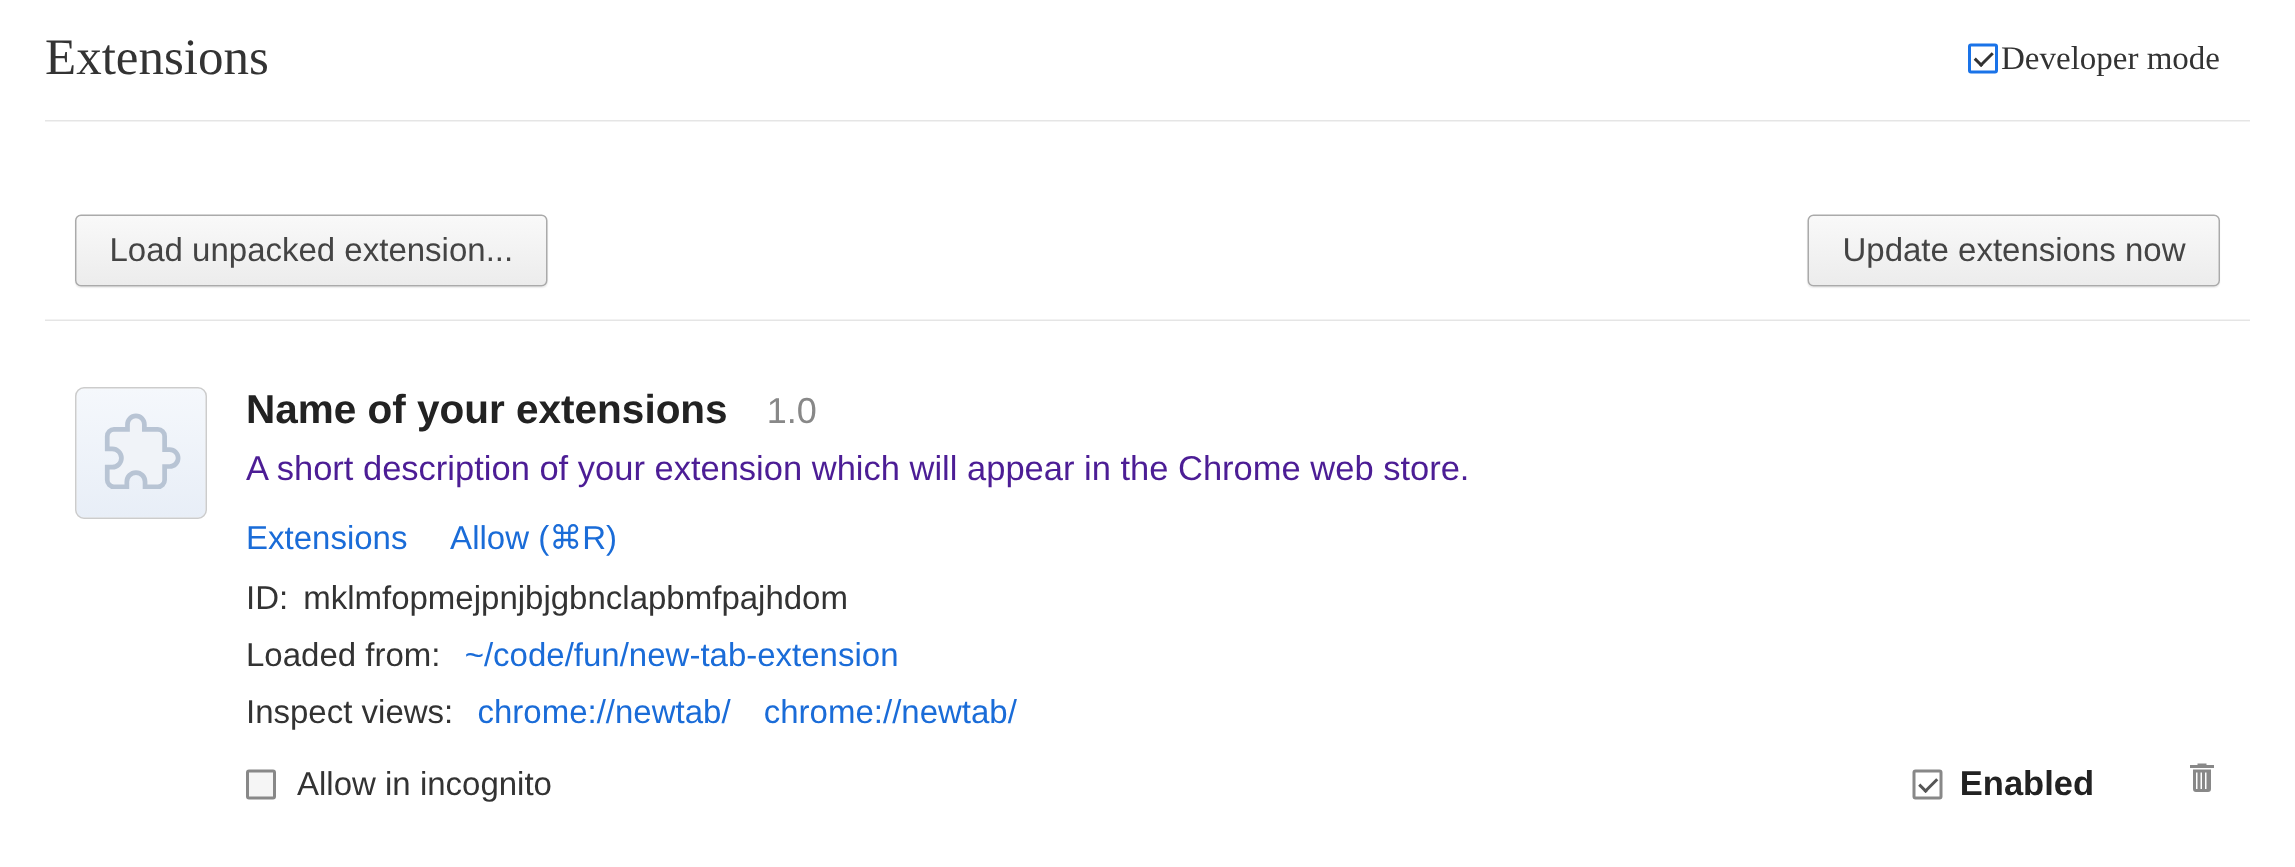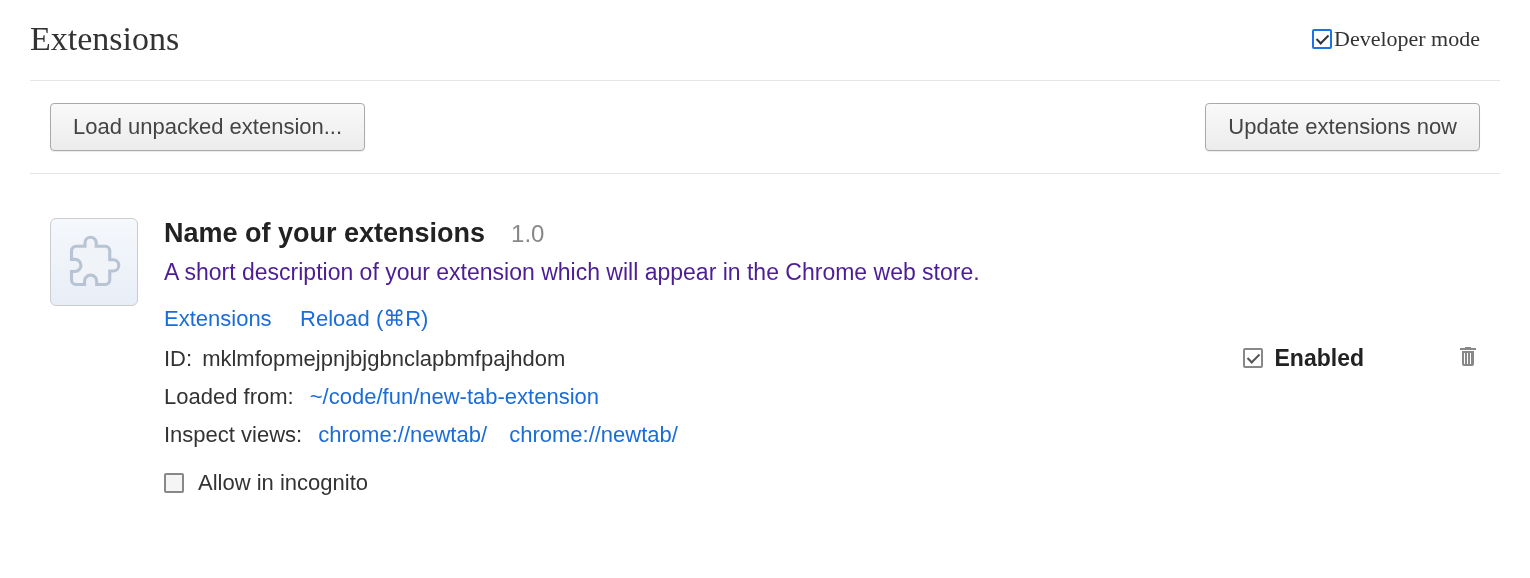--- a/index.html
+++ b/index.html
@@ -77,20 +77,21 @@
     .toolbar-left { display: flex; gap: 14px; }
     .btn {
       background: linear-gradient(to bottom, #f9f9f9, #ececec);
       border: 1px solid #aaa;
       border-radius: 4px;
       padding: 10px 22px;
       font-size: 22px;
       color: #444;
       cursor: pointer;
       box-shadow: 0 1px 1px rgba(0,0,0,0.08);
+      margin-top: 40px;
     }
     .ext-card {
       display: flex;
       padding: 44px 20px 0 20px;
       gap: 26px;
     }
     .ext-icon {
       width: 88px;
       height: 88px;
       border: 1px solid #ccc;
@@ -112,22 +113,22 @@
     .ext-version { font-size: 24px; color: #888; }
     .ext-desc { font-size: 23px; color: #4c1d95; margin-bottom: 20px; }
     .ext-links { margin-bottom: 14px; }
     .ext-links a { color: #1a6cd8; font-size: 22px; text-decoration: none; margin-right: 24px; cursor: pointer; }
     .ext-row { font-size: 22px; color: #333; margin-bottom: 12px; }
     .ext-row .label { color: #333; margin-right: 10px; }
     .ext-row a { color: #1a6cd8; text-decoration: none; margin-right: 16px; cursor: pointer; }
     .ext-incognito { display: flex; align-items: center; gap: 14px; font-size: 22px; color: #333; margin-top: 22px; }
     .ext-right {
       display: flex;
-      align-items: center;
-      gap: 92px;
+      align-items: flex-end;
+      gap: 60px;
       padding-top: 2px;
     }
     .enabled-group { display: flex; align-items: center; gap: 12px; }
     .enabled-label { font-size: 23px; font-weight: 600; color: #222; }
     .trash-icon { cursor: pointer; color: #777; }
   </style>
 </head>
 <body>
 
 <div class="header-row">
@@ -154,21 +155,21 @@
 
   <div class="ext-main">
     <div class="ext-title-row">
       <span class="ext-name">Name of your extensions</span>
       <span class="ext-version">1.0</span>
     </div>
     <div class="ext-desc">A short description of your extension which will appear in the Chrome web store.</div>
 
     <div class="ext-links">
       <a>Extensions</a>
-      <a>Reload (⌘R)</a>
+      <a>Allow (⌘R)</a>
     </div>
 
     <div class="ext-row">
       <span class="label">ID:</span><span>mklmfopmejpnjbjgbnclapbmfpajhdom</span>
     </div>
 
     <div class="ext-row">
       <span class="label">Loaded from:</span>
       <a>~/code/fun/new-tab-extension</a>
     </div>

